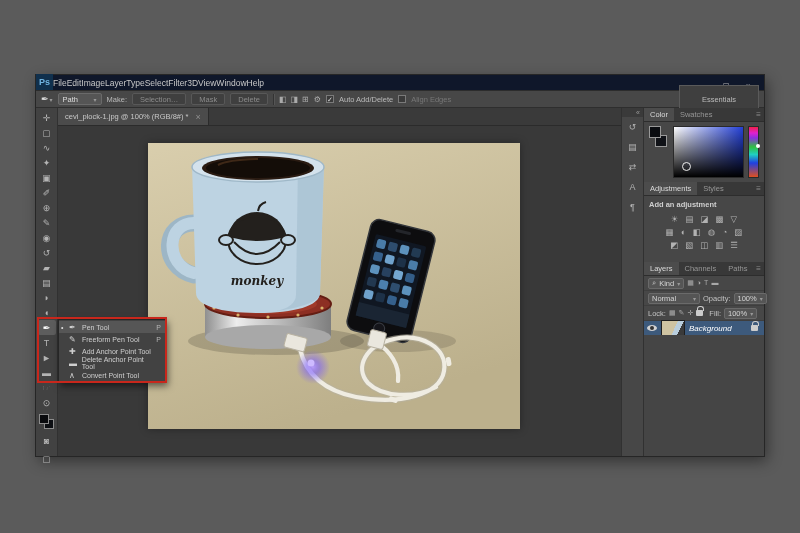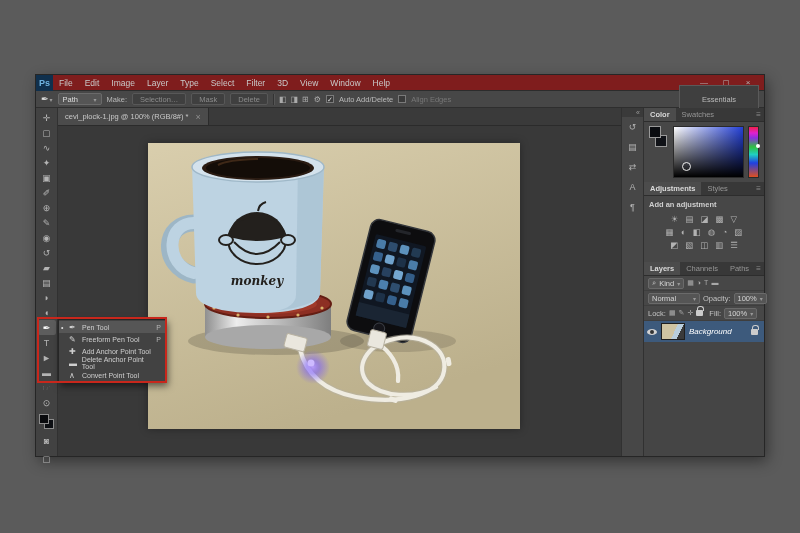--- a/index.html
+++ b/index.html
@@ -2,25 +2,25 @@
 <html style="--annotation-red: #c8271c; --selected-layer-blue: #3d5a7c; --workspace-bg: #5b5b5b; --canvas-bg: #393939; --panel-bg: #474747; --table-beige: #cdc19e; --mug-blue: #bdd3e2;"><head>
 <meta charset="utf-8">
 <style>
   html,body{margin:0;padding:0;background:#444;}
   *{box-sizing:border-box;}
   .stage{position:relative;width:800px;height:533px;background:var(--workspace-bg,#5b5b5b);
          font-family:"Liberation Sans",sans-serif;overflow:hidden;}
   .ps-window{position:absolute;left:36px;top:75px;width:728px;height:381px;background:#474747;
              box-shadow:0 0 0 1px #262626,3px 5px 14px rgba(0,0,0,.45);}
   
-  .menubar{height:16px;background:#7f1d1d;display:flex;align-items:center;font-size:8.5px;color:#c9c9c9;border-bottom:1px solid #2c2c2c;}
+  .menubar{height:16px;background:#0f172a;display:flex;align-items:flex-end;font-size:8.5px;color:#c9c9c9;border-bottom:1px solid #2c2c2c;}
   .ps-logo{width:17px;height:16px;background:#10304d;color:#6fb3e0;font-weight:bold;font-size:9px;
            display:grid;place-items:center;}
   .menu-items{display:flex;align-items:center;height:100%;}
-  .menu-item{padding:0 6px;height:100%;display:flex;align-items:center;cursor:default;}
+  .menu-item{padding:0 0;height:100%;display:flex;align-items:center;cursor:default;}
   .win-controls{margin-left:auto;display:flex;gap:10px;padding-right:10px;color:#b5b5b5;font-size:8px;}
   .win-controls span{width:12px;text-align:center;}
   
   .optionsbar{height:17px;background:#474747;border-bottom:1px solid #2e2e2e;display:flex;align-items:center;
               gap:5px;padding:0 5px;font-size:7.5px;color:#b9b9b9;}
   .ob-tool{color:#ddd;font-size:9px;display:flex;align-items:center;gap:1px;}
   .caret{font-size:6px;color:#999;}
   .obox{background:#555;border:1px solid #6a6a6a;border-radius:2px;height:12px;display:flex;align-items:center;
         gap:4px;padding:0 4px;color:#ddd;min-width:44px;justify-content:space-between;}
   .obtn{background:#3f3f3f;border:1px solid #585858;border-radius:2px;height:12px;display:flex;align-items:center;
@@ -57,21 +57,21 @@
               align-items:center;flex:0 0 22px;}
   .dock-head{width:100%;height:9px;background:#3a3a3a;color:#9a9a9a;font-size:7px;text-align:right;
              padding-right:3px;line-height:9px;margin-bottom:4px;}
   .dock-icons{display:flex;flex-direction:column;gap:8px;align-items:center;}
   .dock-icon{color:#b2b2b2;font-size:9px;width:16px;height:12px;display:grid;place-items:center;}
   
   .panels{width:121px;background:#474747;border-left:1px solid #313131;display:flex;flex-direction:column;
           font-size:7.5px;color:#c3c3c3;flex:0 0 121px;}
   .panel-tabs{display:flex;background:#383838;height:14px;align-items:stretch;border-bottom:1px solid #2d2d2d;position:relative;}
   .ptab{padding:0 6px;display:flex;align-items:center;color:#969696;}
-  .ptab.active{background:#4c4c4c;color:#dadada;font-weight:bold;}
+  .ptab.active{background:#4c4c4c;color:#dadada;}
   .panel-menu{position:absolute;right:3px;top:2px;color:#8b8b8b;font-size:8px;}
   .color-body{height:60px;display:flex;gap:4px;padding:4px 5px;}
   .cp-swatches{position:relative;width:20px;}
   .cp-swatches .bg2,.cp-swatches .fg2{position:absolute;width:12px;height:12px;border:1px solid #999;background:#101217;}
   .cp-swatches .bg2{left:6px;top:9px;}
   .cp-swatches .fg2{left:0;top:0;background:#0a0c10;}
   .cp-square{flex:1;position:relative;border:1px solid #2a2a2a;
      background-image:linear-gradient(to top,#000,rgba(0,0,0,0)),linear-gradient(to right,#fff,#2440d6);}
   .cp-square::after{content:"";position:absolute;left:8px;bottom:6px;width:7px;height:7px;border:1px solid #eee;
      border-radius:50%;}
@@ -80,21 +80,21 @@
   .cp-hue::after{content:"";position:absolute;right:-2px;top:34%;width:4px;height:4px;background:#fff;border-radius:50%;}
   .adj-body{height:66px;padding:2px 5px;}
   .adj-heading{color:#cfcfcf;margin:2px 0 5px 0;font-weight:bold;}
   .adj-row{display:flex;gap:7px;justify-content:center;margin-bottom:3px;}
   .adj-icon{color:#b2b2b2;font-size:8.5px;}
   .layers-panel{flex:1;display:flex;flex-direction:column;min-height:0;}
   .l-row{display:flex;align-items:center;gap:3px;padding:0 4px;border-bottom:1px solid #3e3e3e;height:15px;flex:0 0 auto;}
   .mini-box{background:#555;border:1px solid #6a6a6a;border-radius:2px;height:11px;display:flex;align-items:center;
             gap:3px;padding:0 3px;color:#d5d5d5;}
   .mini-icons{display:flex;gap:3px;color:#a8a8a8;font-size:7px;}
-  .layer-row{display:flex;align-items:center;gap:4px;height:21px;padding:0 3px;flex:0 0 auto;}
+  .layer-row{display:flex;align-items:center;gap:4px;height:14px;padding:0 3px;flex:0 0 auto;}
   .layer-row.selected{background:var(--selected-layer-blue,#3d5a7c);}
   .eye{width:10px;height:6px;border-radius:50%;background:#d2d2d2;position:relative;flex:0 0 auto;}
   .eye::after{content:"";position:absolute;left:3px;top:1px;width:4px;height:4px;background:#333;border-radius:50%;}
   .layer-thumb{width:24px;height:17px;border:1px solid #1f1f1f;flex:0 0 auto;
      background:linear-gradient(115deg,#cfc4a2 55%,#b9cedd 55%,#b9cedd 75%,#3a3a3a 75%);}
   .layer-name{font-style:italic;color:#fff;font-size:8px;flex:1;}
   .padlock{width:7px;height:6px;background:#ccc;border-radius:1px;position:relative;margin-right:3px;flex:0 0 auto;}
   .padlock::before{content:"";position:absolute;top:-4px;left:1px;width:5px;height:4px;border:1px solid #ccc;
      border-bottom:none;border-radius:3px 3px 0 0;}
   .layers-empty{flex:1;background:#454545;}

